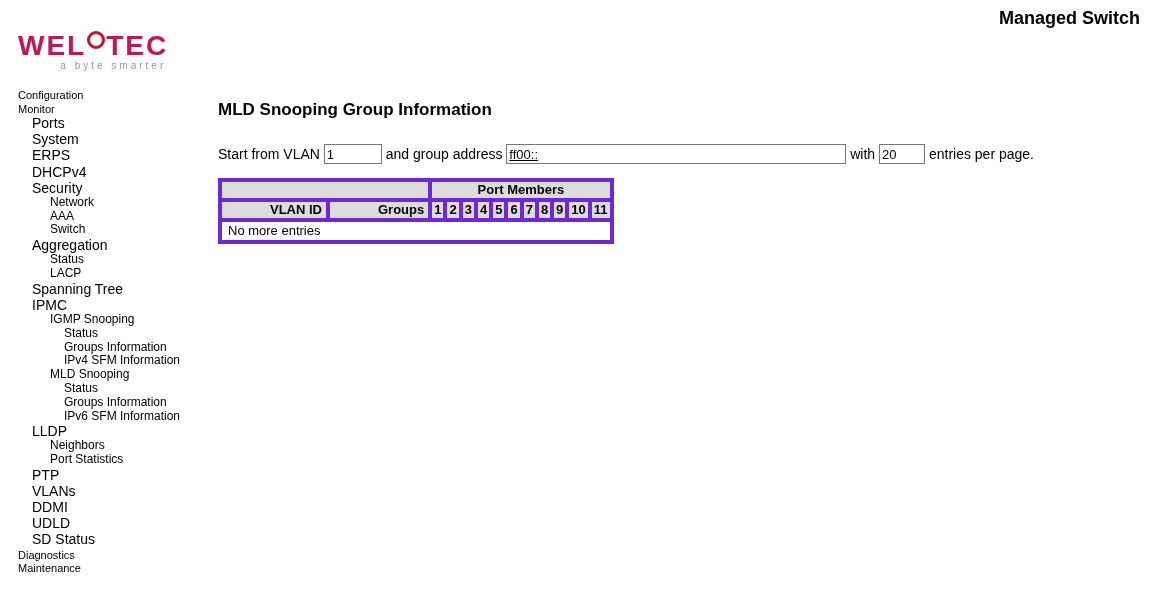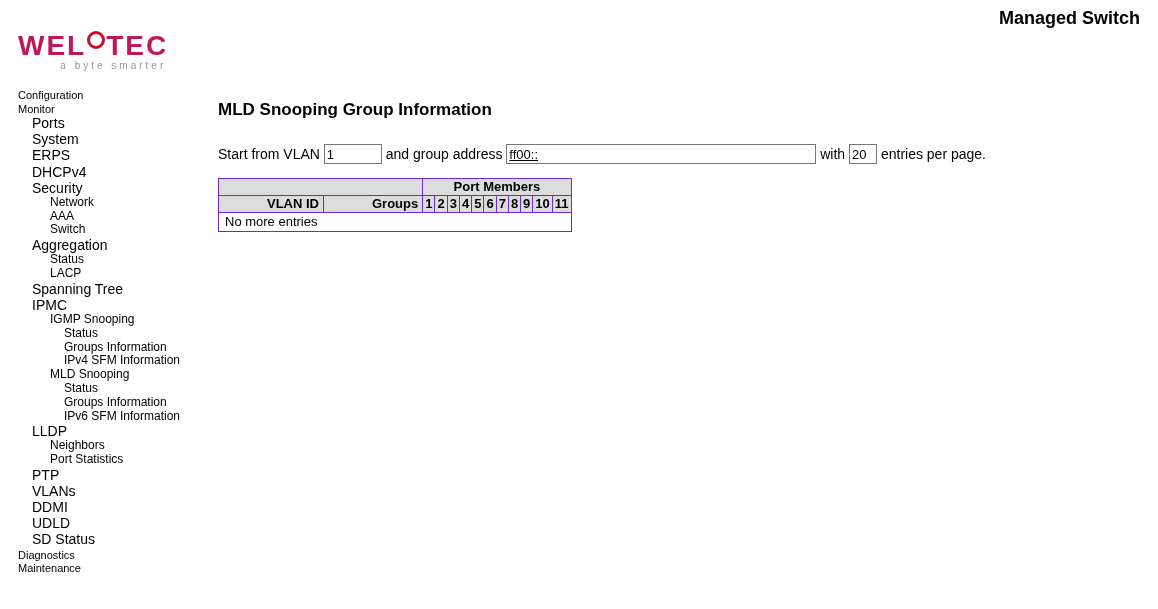--- a/index.html
+++ b/index.html
@@ -79,28 +79,28 @@
       margin-bottom: 14px;
     }
     .filter-row input {
       font-family: Arial, sans-serif;
       font-size: 13px;
       padding: 1px 2px;
       border: 1px solid #767676;
       height: 20px;
     }
     .in-vlan { width: 58px; }
-    .in-group { width: 310px; text-decoration: underline; }
-    .in-entries { width: 28px; }
+    .in-group { width: 340px; text-decoration: underline; }
+    .in-entries { width: 46px; }
     table.grp {
       border-collapse: collapse;
       border: 1px solid #555;
     }
     table.grp th, table.grp td {
-      border: 1px solid #6d28d9;
+      border: 4px solid #6d28d9;
       font-size: 13px;
       text-align: center;
       background: #dcdcdc;
       padding: 0 4px;
       line-height: 16px;
     }
     table.grp th.port-head { font-weight: bold; }
     table.grp th.col { font-weight: bold; padding-left: 48px; }
     table.grp td.portnum { font-weight: bold; padding: 0 2px; min-width:12px;}
     table.grp .nomore td {

